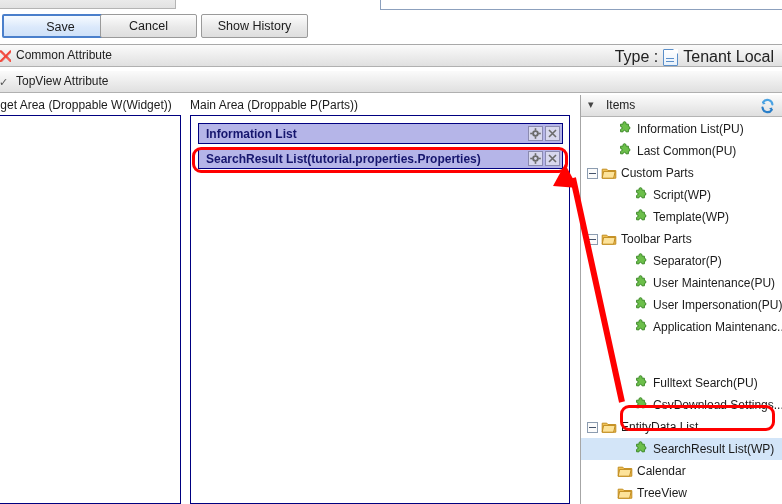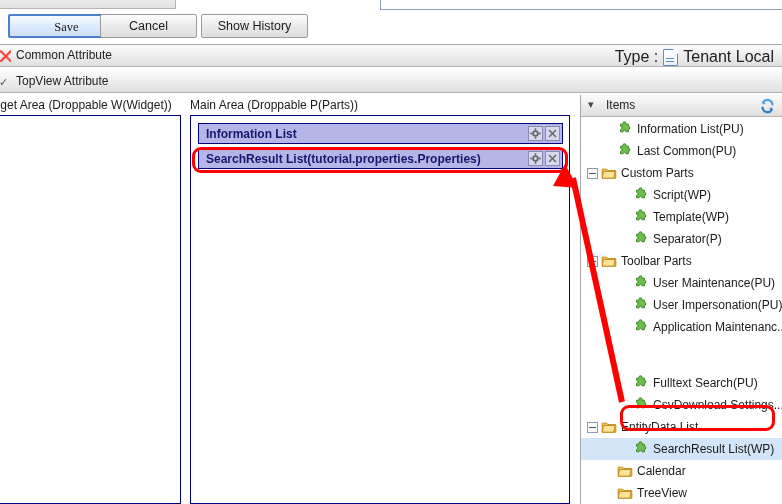--- a/index.html
+++ b/index.html
@@ -39,21 +39,21 @@
     font-family: "Liberation Sans", sans-serif;
     font-size: 12.5px; color: #1b1b1b;
     text-align: center; line-height: 22px;
     cursor: pointer; box-sizing: border-box;
     padding: 0;
   }
   .btn.primary {
     border: 2px solid #4a7fcb;
     background: linear-gradient(#f7fbff, #dbe9fb 55%, #cfe1f8);
   }
-  #btn-save   { left: 8px;  width: 117px; font-family: Liberation Serif, serif; }
+  #btn-save   { left: 2px;  width: 117px; }
   #btn-cancel { left: 100px; width: 97px; }
   #btn-hist   { left: 201px; width: 107px; }
 
   
   .section-head {
     position: absolute; left: 0; width: 782px; height: 22px;
     background: linear-gradient(#fbfbfb, #ededed 50%, #e0e0e0);
     border-bottom: 1px solid #b0b0b0;
     box-sizing: border-box;
   }
@@ -318,38 +318,38 @@
         </div>
         <div class="tree-row" style="padding-left: 38px;">
           <span class="tg blank"></span>
           <span style="display: flex;">
             <svg class="ico" viewBox="0 0 16 16">
               <path d="M6 2.2 a1.5 1.5 0 0 1 3 0 v1 h2.4 v2.2 a1.5 1.5 0 0 1 0 3 v2.4 h-2.4 a1.5 1.5 0 0 0 -3 0 H3.6 v-2.4 a1.5 1.5 0 0 0 0 -3 V3.2 H6 z" fill="#6cbf4a" stroke="#3d8a28" stroke-width="1"></path>
             </svg>
           </span>
           <span class="tree-label">Template(WP)</span>
         </div>
-        <div class="tree-row" style="padding-left: 38px;">
-          <span class="tg blank"></span>
-          <span style="display: flex;">
-            <svg class="ico" viewBox="0 0 16 16">
-              <path d="M6 2.2 a1.5 1.5 0 0 1 3 0 v1 h2.4 v2.2 a1.5 1.5 0 0 1 0 3 v2.4 h-2.4 a1.5 1.5 0 0 0 -3 0 H3.6 v-2.4 a1.5 1.5 0 0 0 0 -3 V3.2 H6 z" fill="#6cbf4a" stroke="#3d8a28" stroke-width="1"></path>
-            </svg>
-          </span>
-          <span class="tree-label">Separator(P)</span>
-        </div>
         <div class="tree-row" style="padding-left: 6px;">
           <span class="tg"></span>
           <span style="display: flex;">
             <svg class="ico" viewBox="0 0 16 16">
               <path d="M1.2 4.2 h4.6 l1.2 1.4 h7.8 v7.6 h-13.6 z" fill="#f5c65a" stroke="#c08b1e" stroke-width="1"></path>
               <path d="M2.6 6.4 h11.6 l-1.6 6.8 h-11.4 z" fill="#fde39a" stroke="#c08b1e" stroke-width="1"></path>
             </svg>
           </span>
           <span class="tree-label">Toolbar Parts</span>
+        </div>
+        <div class="tree-row" style="padding-left: 38px;">
+          <span class="tg blank"></span>
+          <span style="display: flex;">
+            <svg class="ico" viewBox="0 0 16 16">
+              <path d="M6 2.2 a1.5 1.5 0 0 1 3 0 v1 h2.4 v2.2 a1.5 1.5 0 0 1 0 3 v2.4 h-2.4 a1.5 1.5 0 0 0 -3 0 H3.6 v-2.4 a1.5 1.5 0 0 0 0 -3 V3.2 H6 z" fill="#6cbf4a" stroke="#3d8a28" stroke-width="1"></path>
+            </svg>
+          </span>
+          <span class="tree-label">Separator(P)</span>
         </div>
         <div class="tree-row" style="padding-left: 38px;">
           <span class="tg blank"></span>
           <span style="display: flex;">
             <svg class="ico" viewBox="0 0 16 16">
               <path d="M6 2.2 a1.5 1.5 0 0 1 3 0 v1 h2.4 v2.2 a1.5 1.5 0 0 1 0 3 v2.4 h-2.4 a1.5 1.5 0 0 0 -3 0 H3.6 v-2.4 a1.5 1.5 0 0 0 0 -3 V3.2 H6 z" fill="#6cbf4a" stroke="#3d8a28" stroke-width="1"></path>
             </svg>
           </span>
           <span class="tree-label">User Maintenance(PU)</span>
         </div>

